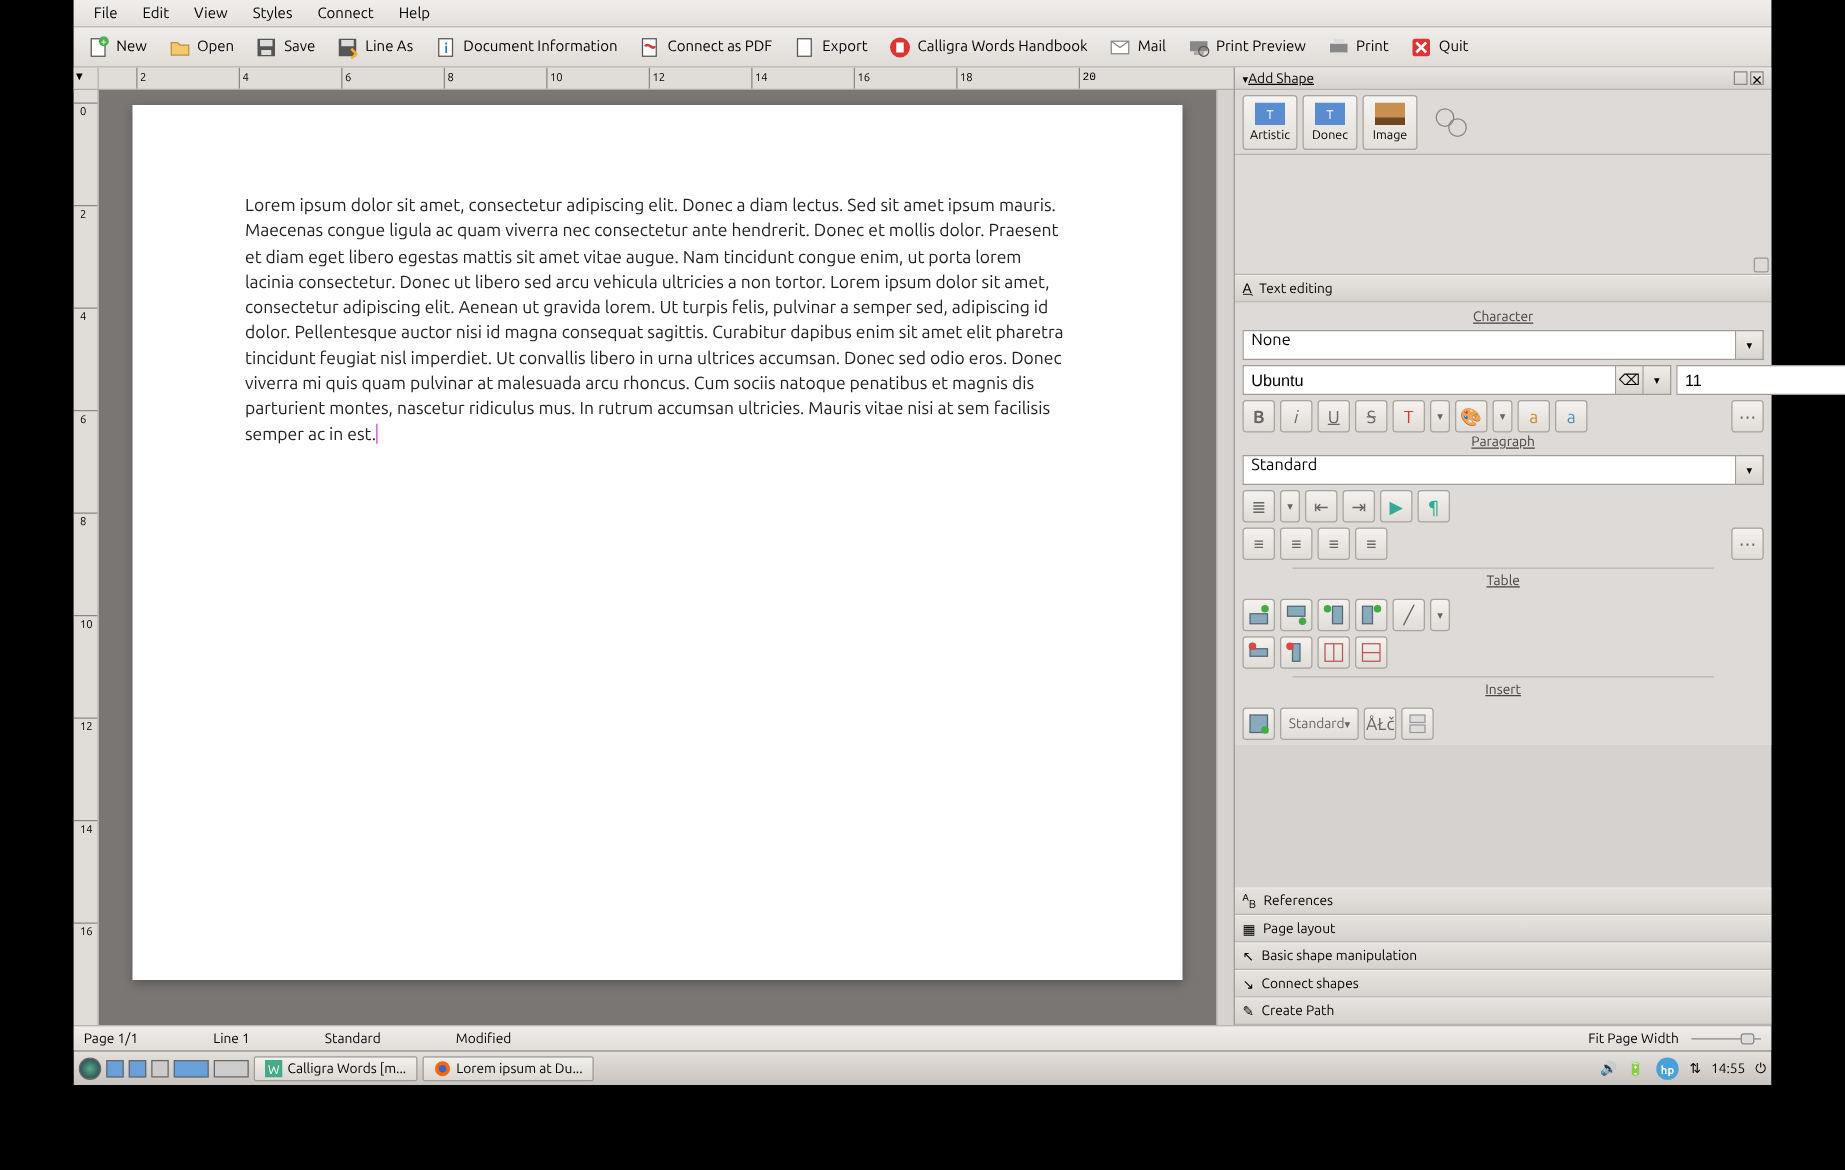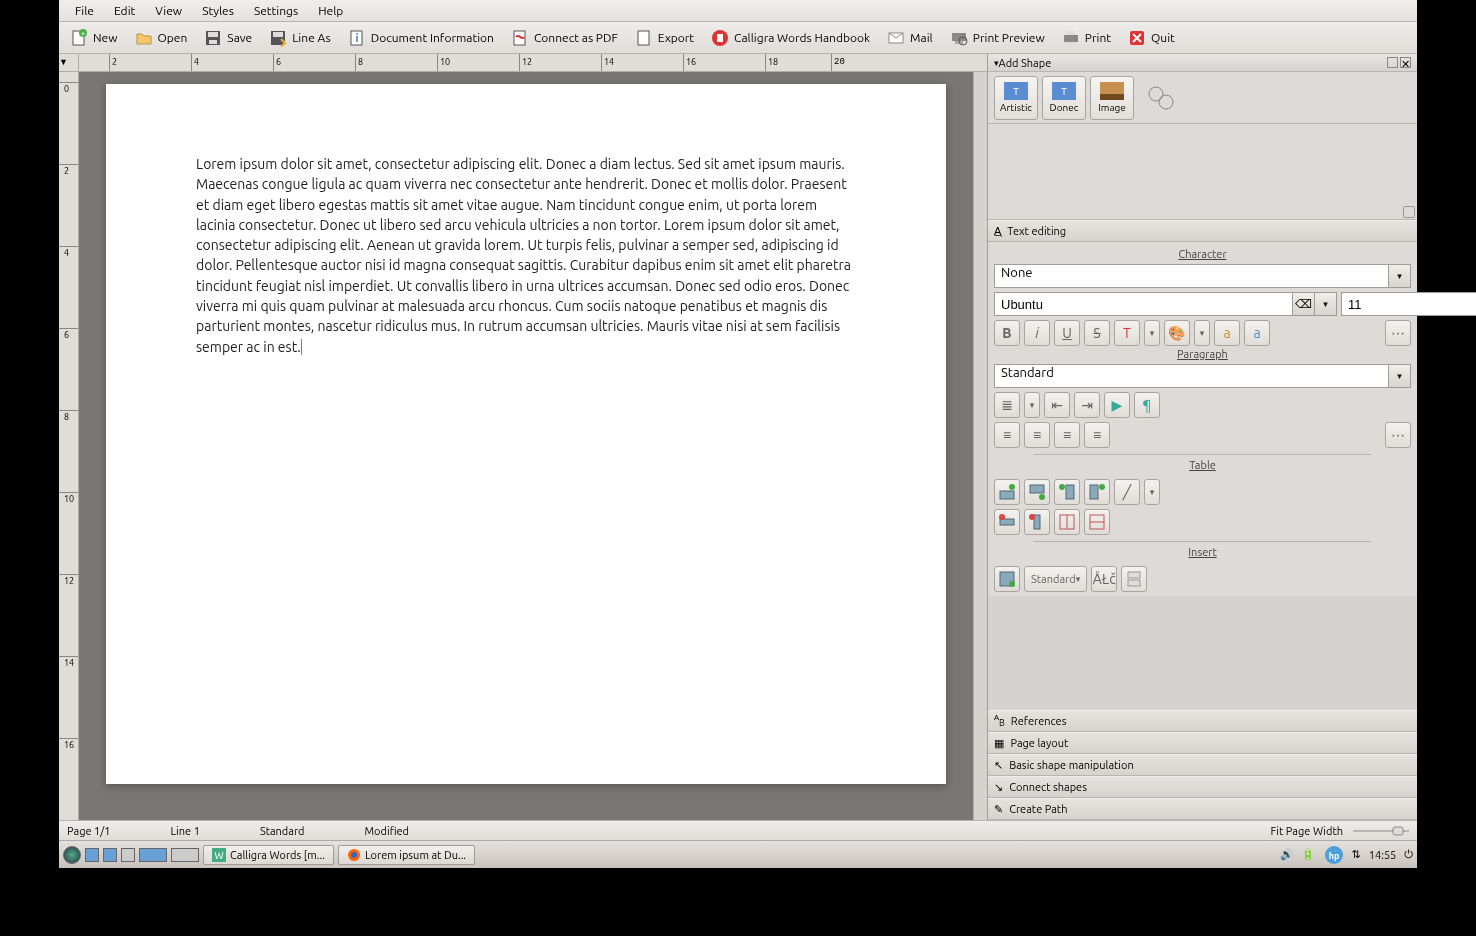--- a/index.html
+++ b/index.html
@@ -62,21 +62,21 @@
 </head>
 <body>
 
 <div class="desktop">
 
   <div class="menubar">
     <div class="mitem">File</div>
     <div class="mitem">Edit</div>
     <div class="mitem">View</div>
     <div class="mitem">Styles</div>
-    <div class="mitem">Settings</div>
+    <div class="mitem">Connect</div>
     <div class="mitem">Help</div>
   </div>
 
   <div class="toolbar">
     <div class="tbtn">
         <span class="ticn">
           <svg width="18" height="18">
             <rect x="3" y="2" width="11" height="14" fill="#fff" stroke="#555"></rect>
             <circle cx="13" cy="4" r="4" fill="#4caf50"></circle>
             <text x="13" y="7" text-anchor="middle" fill="#fff" font-size="8">+</text>
@@ -212,21 +212,21 @@
             </div>
             <div class="tick" style="left: 522px;">
               <span>14</span>
             </div>
             <div class="tick" style="left: 604px;">
               <span>16</span>
             </div>
             <div class="tick" style="left: 686px;">
               <span>18</span>
             </div>
-            <div class="tick" style="left: 752px; font-family: Liberation Mono, monospace;">
+            <div class="tick" style="left: 784px; font-family: Liberation Mono, monospace;">
               <span>20</span>
             </div>
           </div>
       </div>
       <div class="doc-scroll">
         <div class="vruler" id="vruler">
             <div class="vtick" style="top: 10px;">
               <span>0</span>
             </div>
             <div class="vtick" style="top: 92px;">
@@ -259,21 +259,21 @@
             <p><span>Lorem ipsum dolor sit amet, consectetur adipiscing elit. Donec a diam lectus. Sed sit amet ipsum mauris. Maecenas congue ligula ac quam viverra nec consectetur ante hendrerit. Donec et mollis dolor. Praesent et diam eget libero egestas mattis sit amet vitae augue. Nam tincidunt congue enim, ut porta lorem lacinia consectetur. Donec ut libero sed arcu vehicula ultricies a non tortor. Lorem ipsum dolor sit amet, consectetur adipiscing elit. Aenean ut gravida lorem. Ut turpis felis, pulvinar a semper sed, adipiscing id dolor. Pellentesque auctor nisi id magna consequat sagittis. Curabitur dapibus enim sit amet elit pharetra tincidunt feugiat nisl imperdiet. Ut convallis libero in urna ultrices accumsan. Donec sed odio eros. Donec viverra mi quis quam pulvinar at malesuada arcu rhoncus. Cum sociis natoque penatibus et magnis dis parturient montes, nascetur ridiculus mus. In rutrum accumsan ultricies. Mauris vitae nisi at sem facilisis semper ac in est.</span><span class="cursor"></span></p>
           </div>
         </div>
         <div class="vscroll"></div>
       </div>
     </div>
 
     <div class="side">
       <div class="side-hdr">
         <span class="tri">▾</span>
-        <span style="">Add Shape</span>
+        <span style="text-decoration:underline">Add Shape</span>
         <span class="close">
             <span style="border:1px solid #888;width:11px;height:11px;"></span>
             <span style="border:1px solid #888;width:11px;height:11px;">✕</span>
           </span>
       </div>
       <div class="shape-row">
         <div class="shape-btn">
             <svg width="24" height="18">
               <rect width="24" height="18" fill="#5a8dd0"></rect>
               <text x="12" y="13" text-anchor="middle" fill="#fff" font-size="10">T</text>

